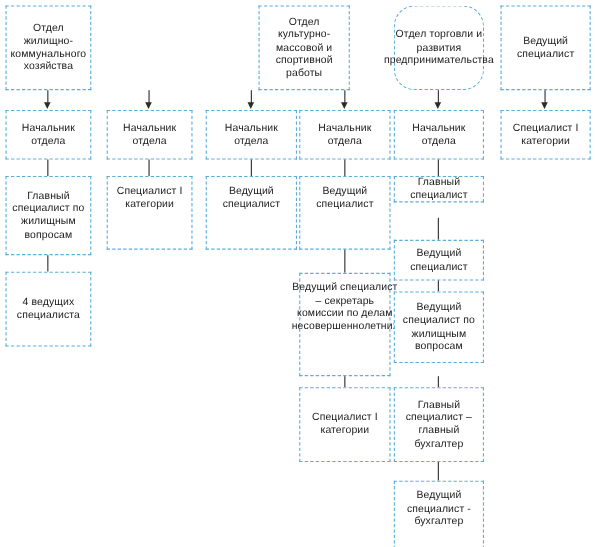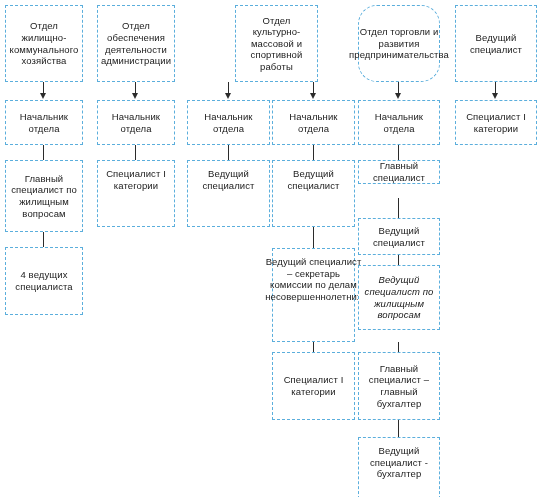--- a/index.html
+++ b/index.html
@@ -67,21 +67,20 @@
 
   <div class="node" style="left:5px; top:5px; width:78px; height:77px;">Отдел жилищно-коммунального хозяйства</div>
   <div class="arrow-line" style="left:43px; top:82px; height:12px;"></div>
   <div class="arrow-head" style="left:40px; top:93px;"></div>
   <div class="node" style="left:5px; top:100px; width:78px; height:45px;">Начальник отдела</div>
   <div class="connector" style="left:43px; top:145px; height:15px;"></div>
   <div class="node" style="left:5px; top:160px; width:78px; height:72px;">Главный специалист по жилищным вопросам</div>
   <div class="connector" style="left:43px; top:232px; height:15px;"></div>
   <div class="node" style="left:5px; top:247px; width:78px; height:68px;">4 ведущих специалиста</div>
 
-  <div class="node" style="left:97px; top:5px; width:78px; height:77px;">Отдел обеспечения деятельности администрации</div>
   <div class="arrow-line" style="left:135px; top:82px; height:12px;"></div>
   <div class="arrow-head" style="left:132px; top:93px;"></div>
   <div class="node" style="left:97px; top:100px; width:78px; height:45px;">Начальник отдела</div>
   <div class="connector" style="left:135px; top:145px; height:15px;"></div>
   <div class="node top-align" style="left:97px; top:160px; width:78px; height:67px;">Специалист I категории</div>
 
   <div class="node" style="left:187px; top:5px; width:83px; height:77px;margin-left:48px;">Отдел культурно-массовой и спортивной работы</div>
   <div class="arrow-line" style="left:228px; top:82px; height:12px;"></div>
   <div class="arrow-head" style="left:225px; top:93px;"></div>
   <div class="node" style="left:187px; top:100px; width:83px; height:45px;">Начальник отдела</div>
@@ -100,21 +99,21 @@
 
   <div class="node" style="left:358px; top:5px; width:82px; height:77px;border-radius:19px;">Отдел торговли и развития предпринимательства</div>
   <div class="arrow-line" style="left:398px; top:82px; height:12px;"></div>
   <div class="arrow-head" style="left:395px; top:93px;"></div>
   <div class="node" style="left:358px; top:100px; width:82px; height:45px;">Начальник отдела</div>
   <div class="connector" style="left:398px; top:145px; height:15px;"></div>
   <div class="node" style="left:358px; top:160px; width:82px; height:24px;">Главный специалист</div>
   <div class="connector" style="left:398px; top:198px; height:20px;"></div>
   <div class="node" style="left:358px; top:218px; width:82px; height:37px;">Ведущий специалист</div>
   <div class="connector" style="left:398px; top:255px; height:10px;"></div>
-  <div class="node" style="left:358px; top:265px; width:82px; height:65px;font-style:italic;">Ведущий специалист по жилищным вопросам</div>
+  <div class="node" style="left:358px; top:265px; width:82px; height:65px;">Ведущий специалист по жилищным вопросам</div>
   <div class="connector" style="left:398px; top:342px; height:10px;"></div>
   <div class="node" style="left:358px; top:352px; width:82px; height:68px;">Главный специалист – главный бухгалтер</div>
   <div class="connector" style="left:398px; top:420px; height:17px;"></div>
   <div class="node top-align" style="left:358px; top:437px; width:82px; height:62px;">Ведущий специалист - бухгалтер</div>
 
   <div class="node" style="left:455px; top:5px; width:82px; height:77px;">Ведущий специалист</div>
   <div class="arrow-line" style="left:495px; top:82px; height:12px;"></div>
   <div class="arrow-head" style="left:492px; top:93px;"></div>
   <div class="node" style="left:455px; top:100px; width:82px; height:45px;">Специалист I категории</div>
 

